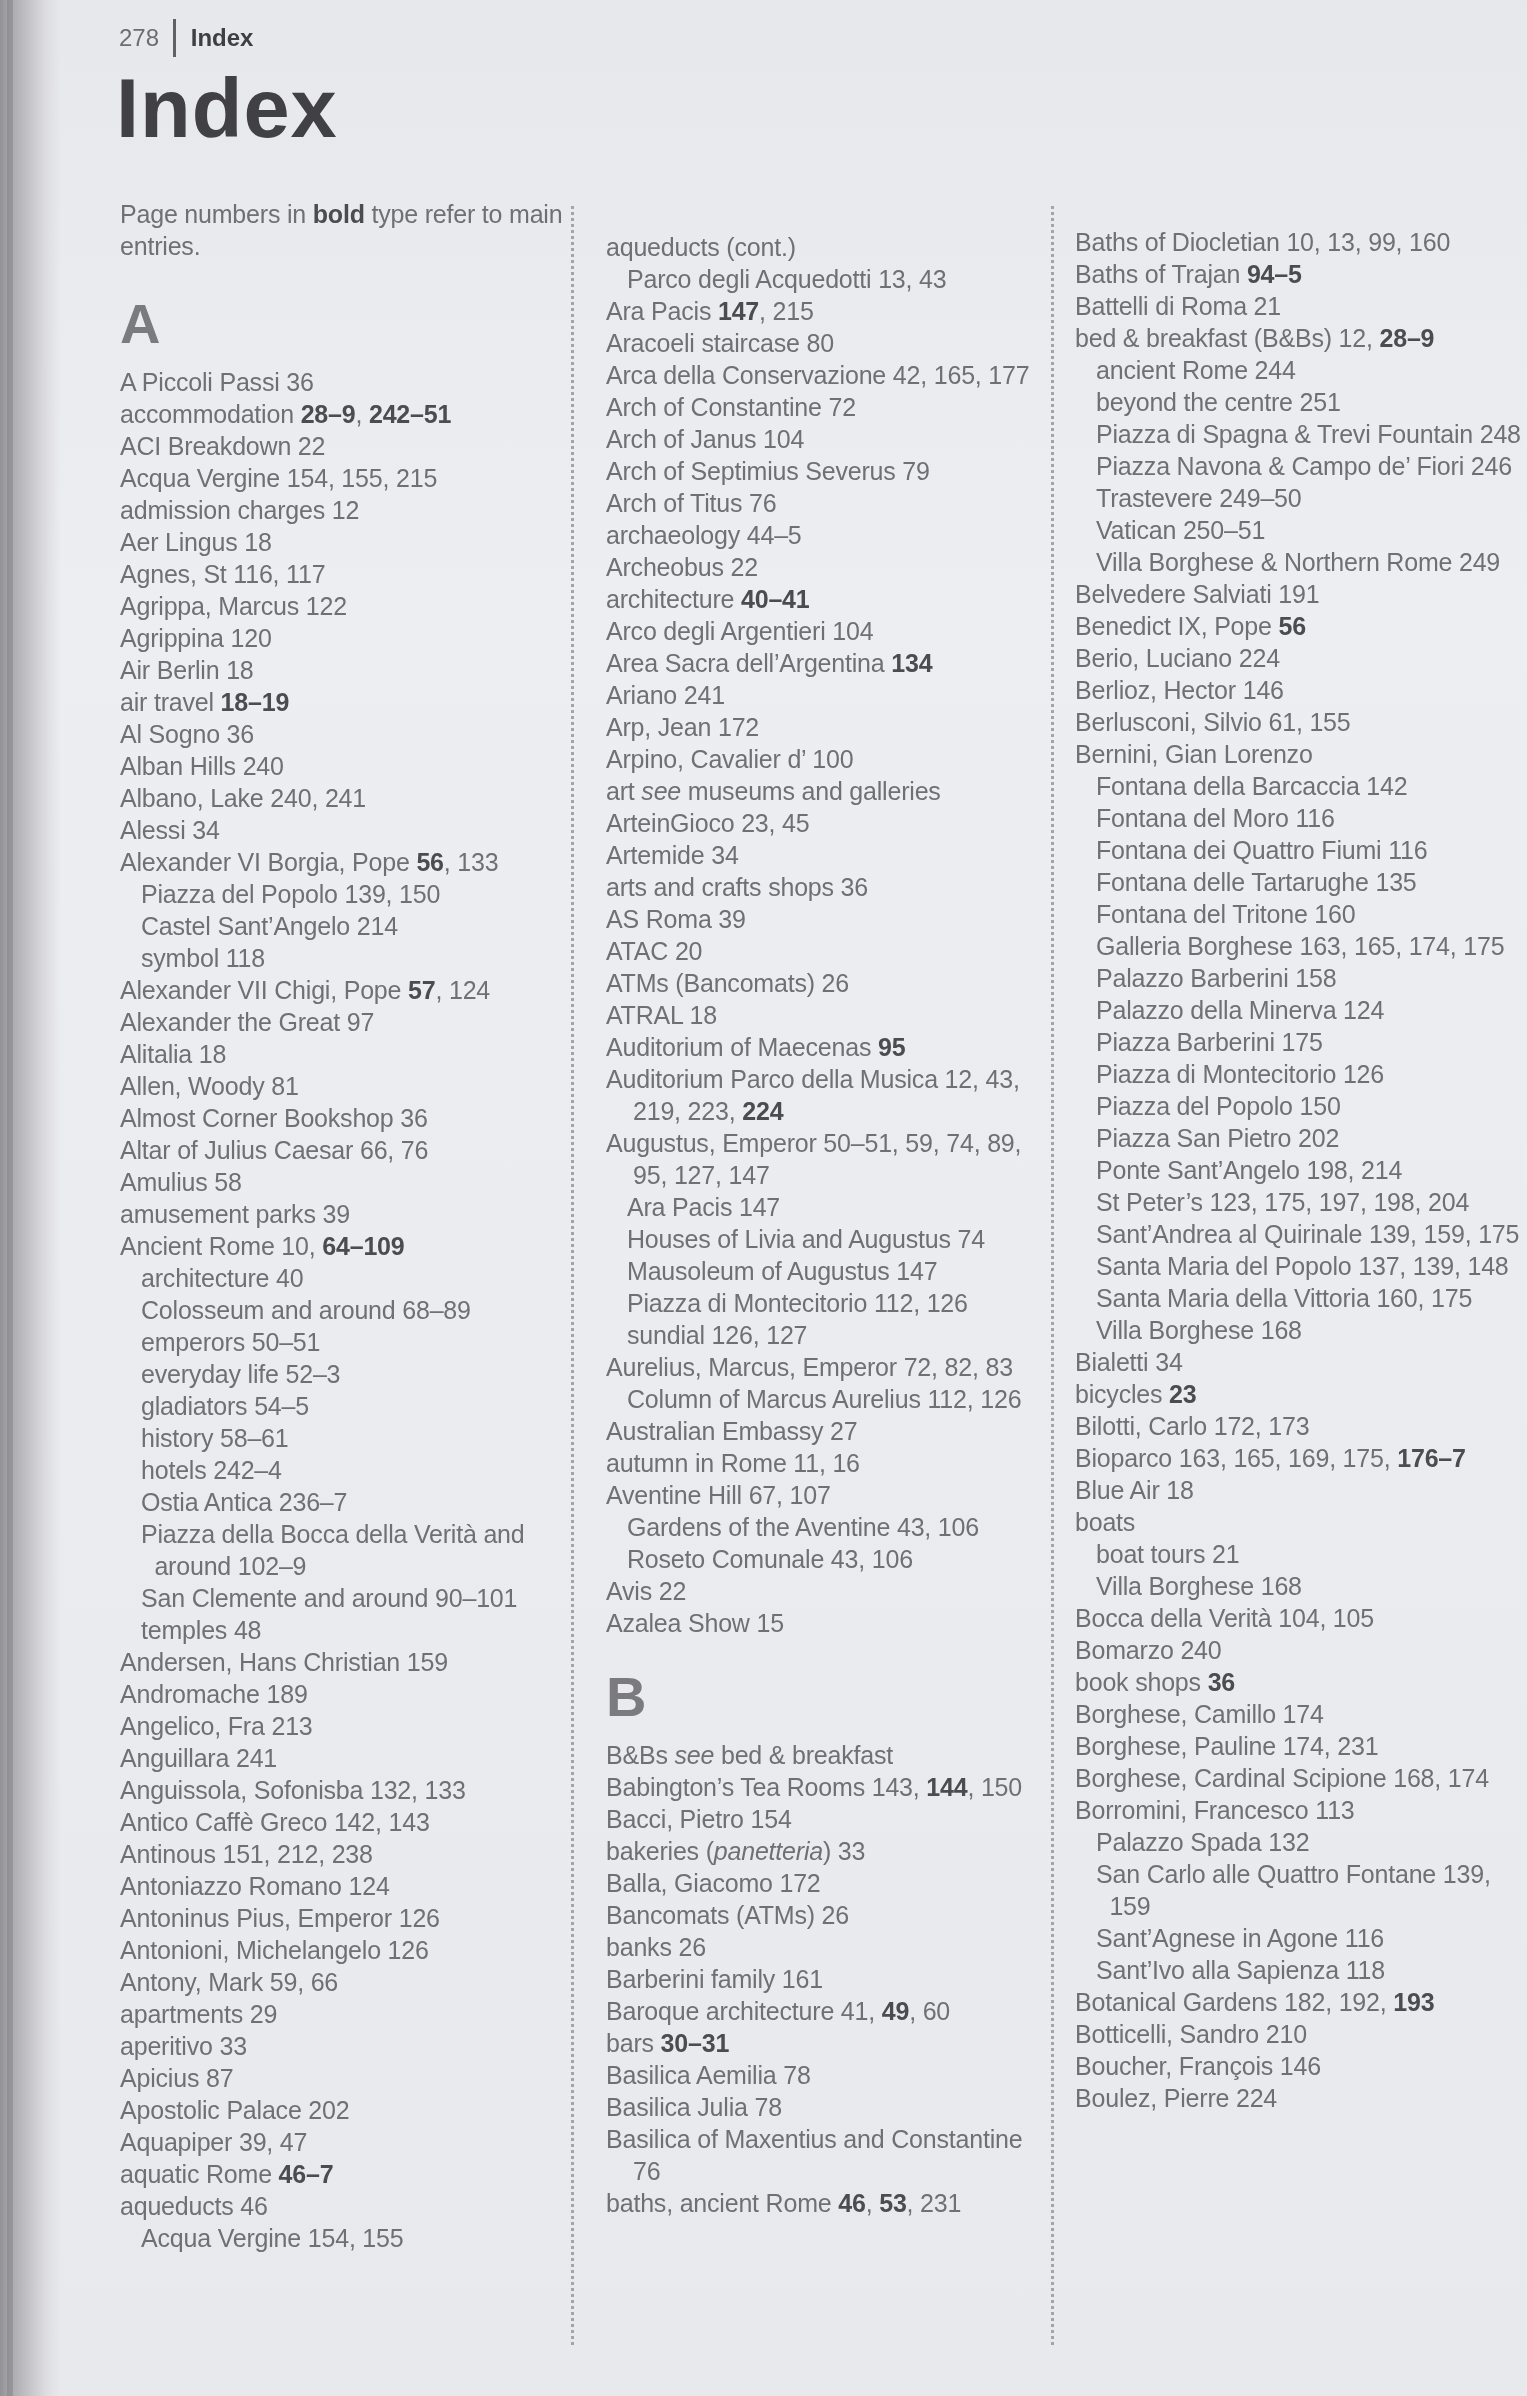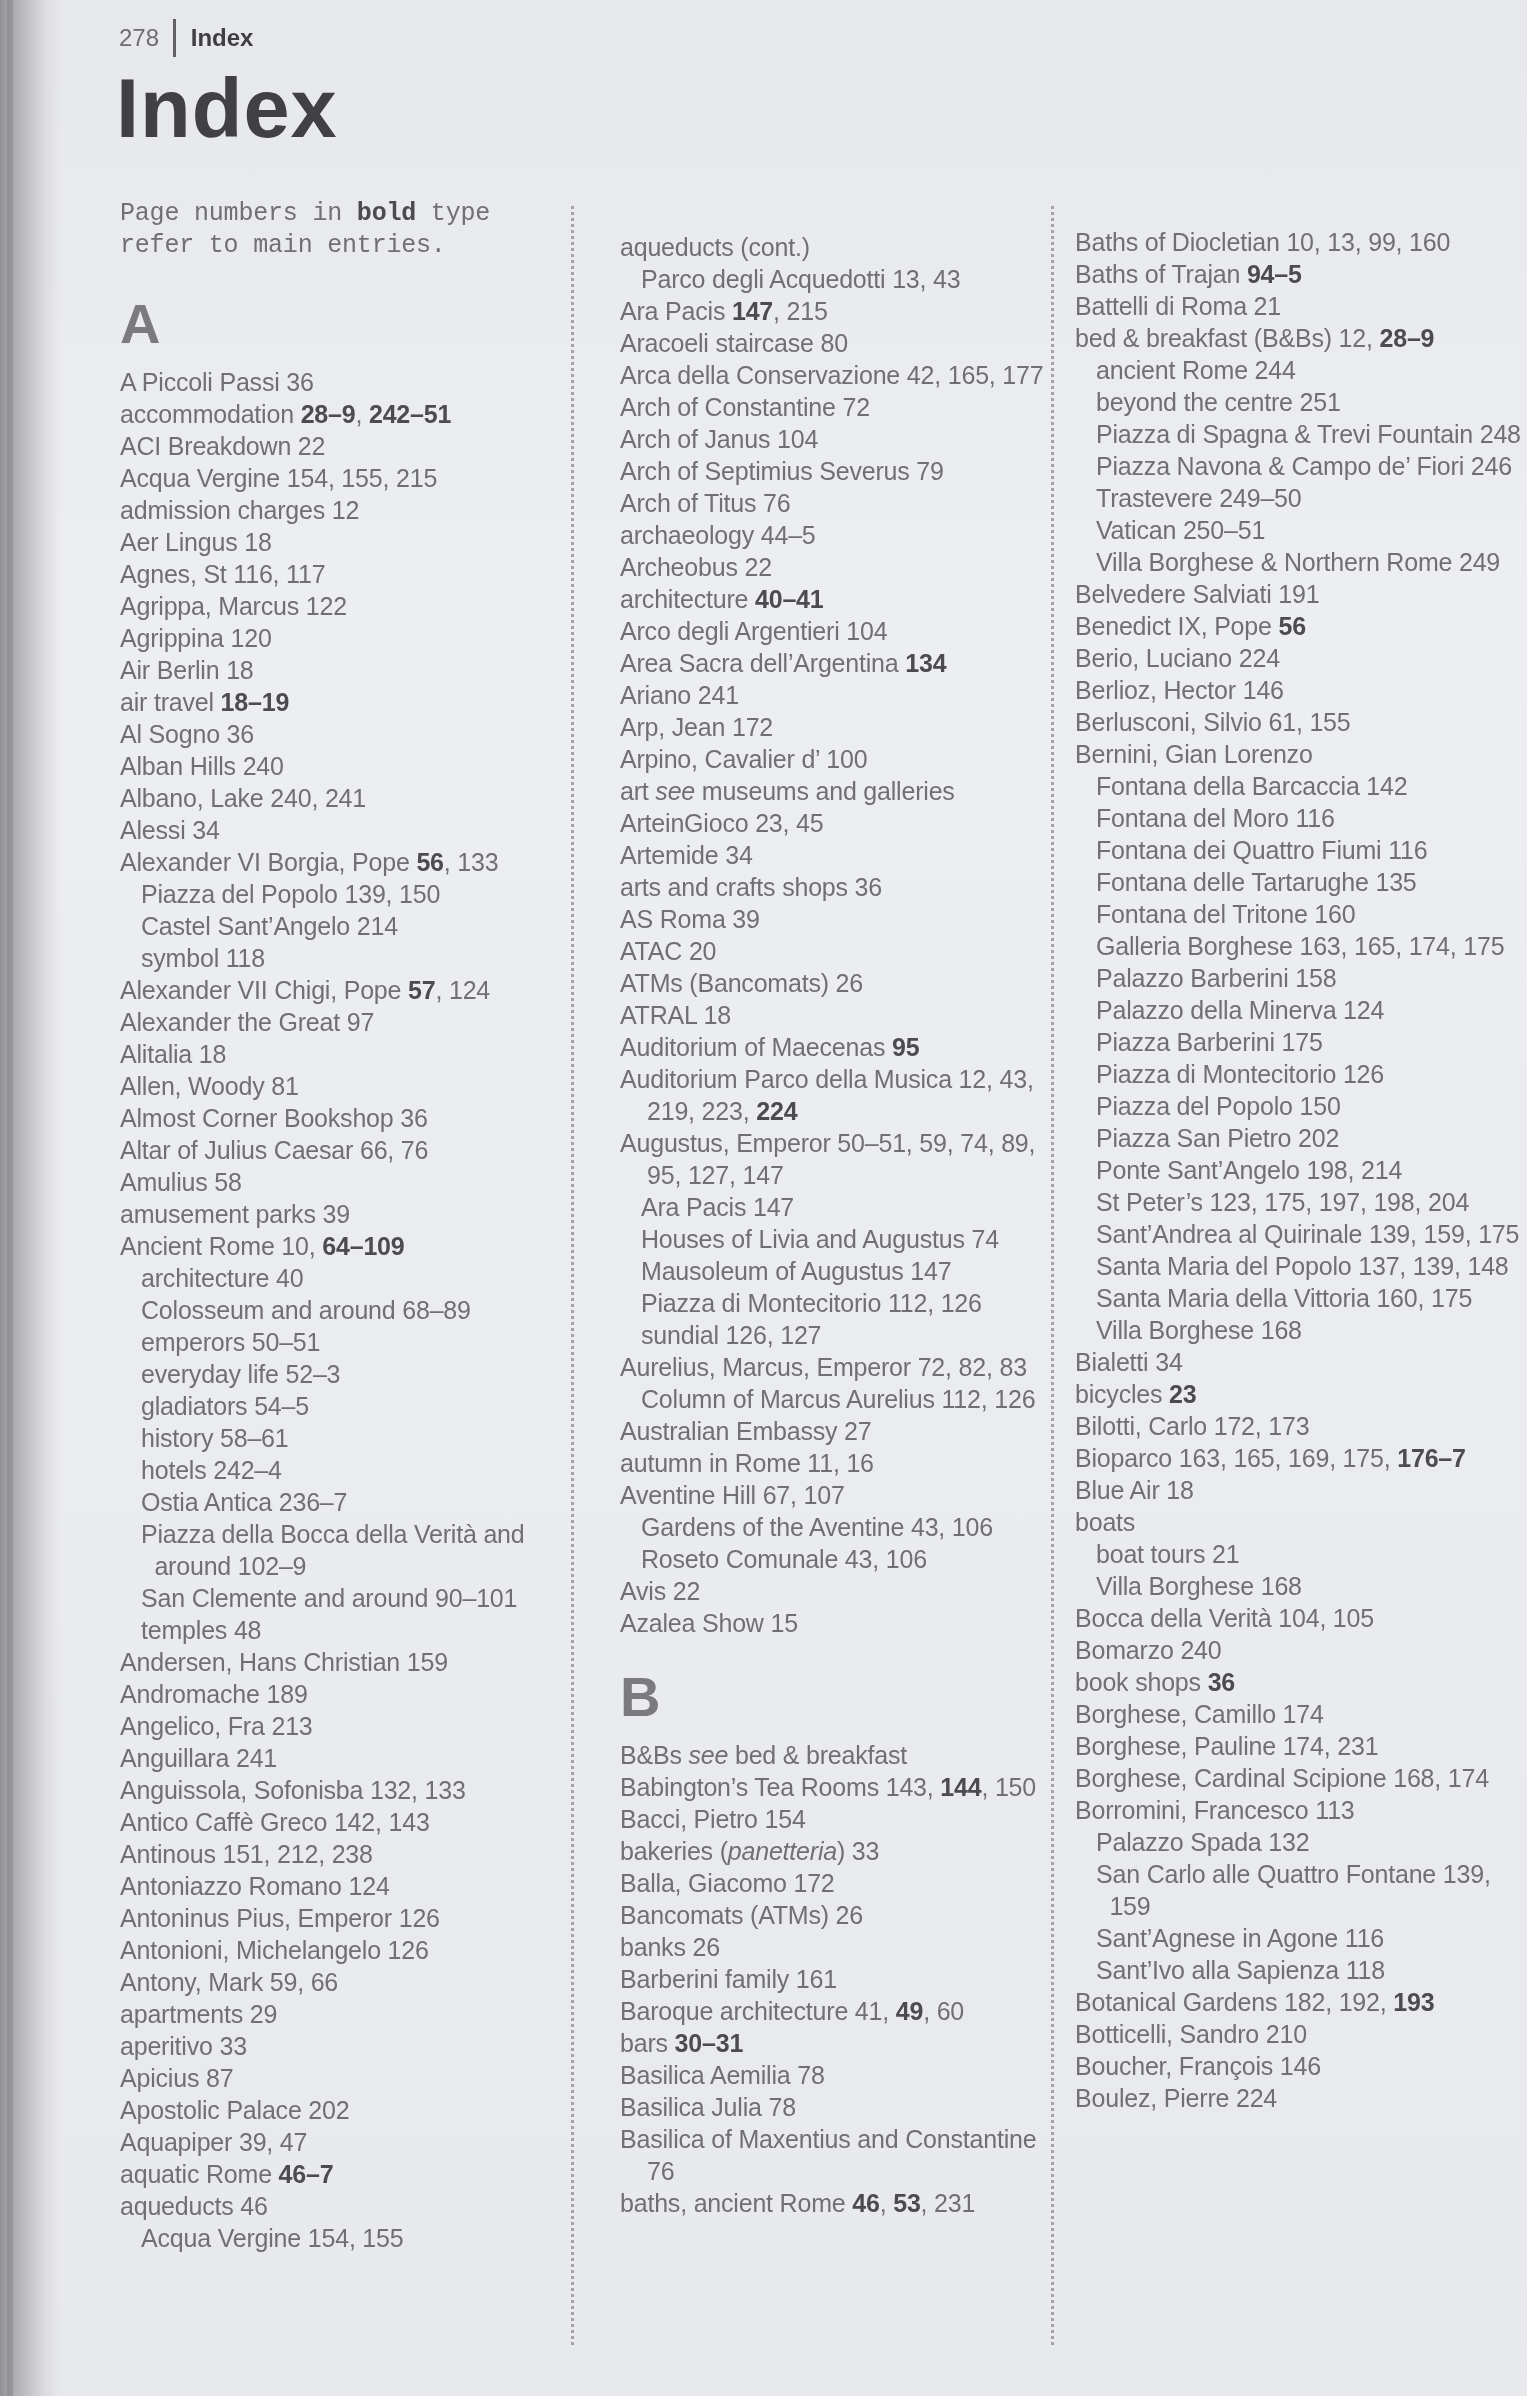--- a/index.html
+++ b/index.html
@@ -25,23 +25,23 @@
   .rh-title { font-weight:bold; color:#3e3e43; }
   .page-title {
     position:absolute; left:116px; top:61px;
     font-size:83px; font-weight:bold; color:#404045; letter-spacing:1px;
   }
   .col {
     position:absolute; font-size:25px; line-height:32px;
     color:#6f6f74; letter-spacing:-0.2px;
   }
   .col1 { left:120px; top:198px; width:452px; }
-  .col2 { left:620px; top:231px; width:450px; }
+  .col2 { left:606px; top:231px; width:450px; }
   .col3 { left:1075px; top:226px; width:452px; }
-  .intro { margin-bottom:17px;font-family:Liberation Mono, monospace; }
+  .intro { margin-bottom:17px; }
   .section-letter {
     font-size:56px; line-height:58px; font-weight:bold; color:#7a7a7f;
     margin:29px 0 13.4px 0;
   }
   .col1 .section-letter { margin-top:33px; }
   .entry.lvl0 { padding-left:27px; text-indent:-27px; }
   .entry.lvl1 { margin-left:21px; padding-left:13.4px; text-indent:-13.4px; }
   b { font-weight:bold; color:#4b4b50; }
   i { }
   .divider {

